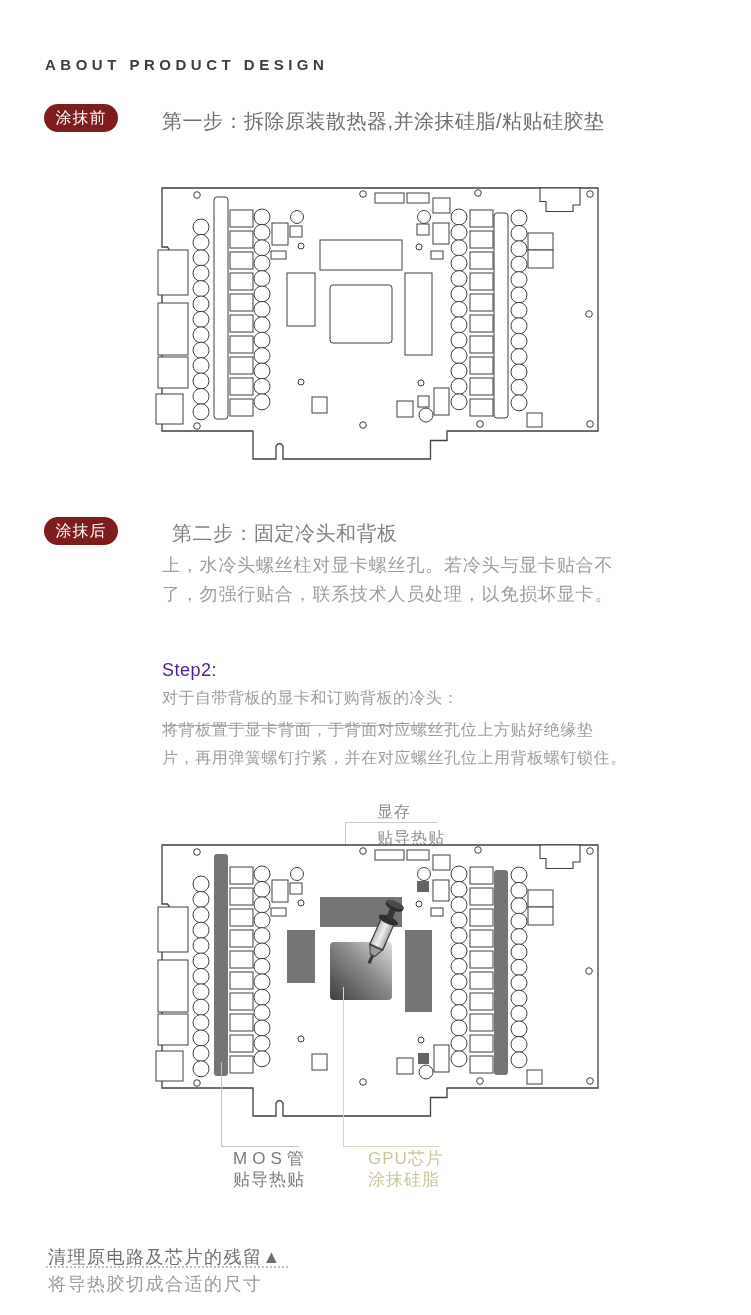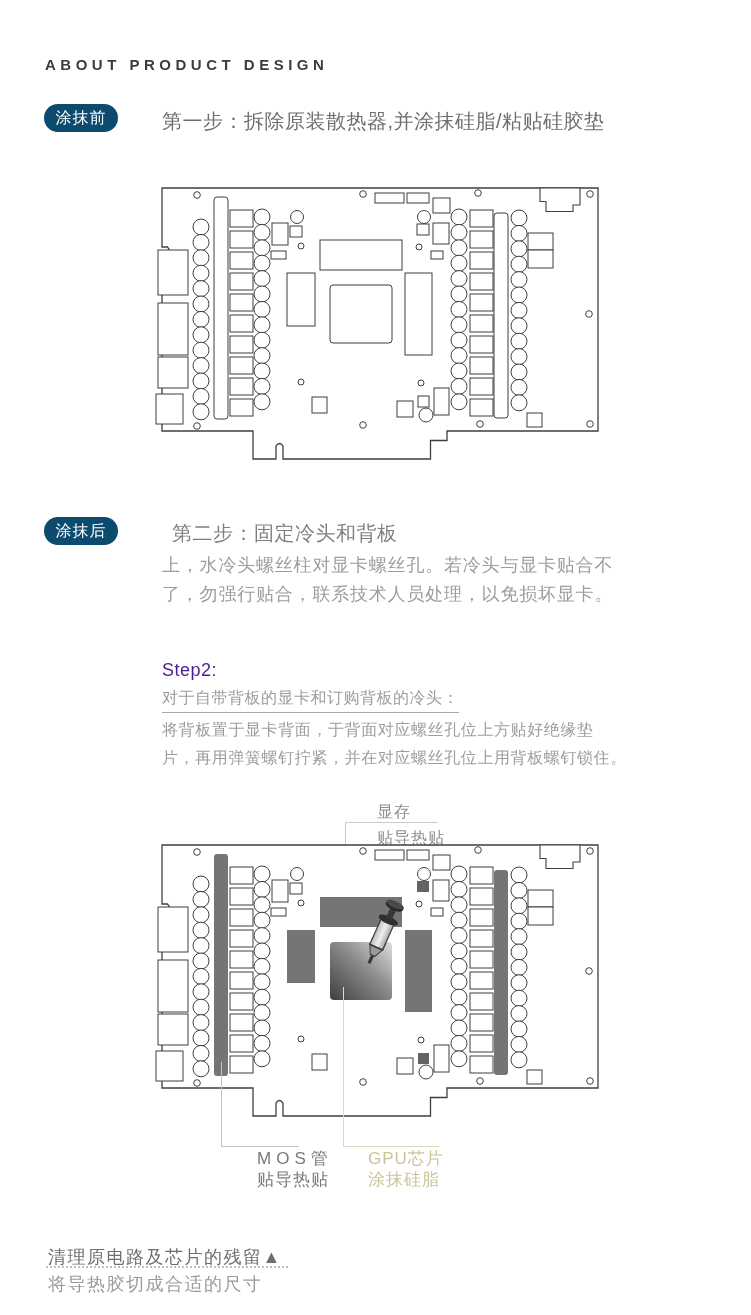--- a/index.html
+++ b/index.html
@@ -1,34 +1,34 @@
 <!DOCTYPE html>
 <html><head>
 <meta charset="utf-8">
 <style>
   html,body{margin:0;padding:0;background:#ffffff;}
   .page{position:relative;width:656px;height:1315px;background:#ffffff;overflow:hidden;
         font-family:"Liberation Sans","DejaVu Sans",sans-serif;}
   .abs{position:absolute;}
   .hdr-title{left:45px;top:56px;font-size:15px;font-weight:bold;letter-spacing:4.5px;color:#3d3d3d;}
   .hdr-num{left:689px;top:56px;font-size:13px;font-weight:bold;letter-spacing:1px;color:#3d3d3d;}
-  .pill{left:44px;width:74px;height:28px;border-radius:14px;background:#0c4a6e;color:#ffffff;
+  .pill{left:44px;width:74px;height:28px;border-radius:14px;background:#7f1d1d;color:#ffffff;
         font-size:16px;display:flex;align-items:center;justify-content:center;letter-spacing:1px;}
   .pill1{top:104px;} .pill2{top:517px;}
   .s1-title{left:162px;top:108px;font-size:20px;color:#6e6e6e;letter-spacing:.5px;}
   .s2-title{left:160px;top:520px;font-size:20px;color:#7f7f7f;letter-spacing:.5px;margin-left:12px;}
   .step1{left:162px;top:551px;font-size:18px;line-height:29px;color:#9d9d9d;letter-spacing:.8px;}
   .step2label{left:162px;top:660px;font-size:18px;color:#4c1d95;letter-spacing:.5px;}
   .step2ul{left:162px;top:688px;font-size:16px;color:#9d9d9d;border-bottom:1px solid #a9a9a9;
-           padding-bottom:3px;letter-spacing:.5px;}
+           padding-bottom:16px;letter-spacing:.5px;}
   .step2{left:162px;top:716px;font-size:16px;line-height:28px;color:#9d9d9d;letter-spacing:.6px;}
   .pcb{position:absolute;left:152px;width:456px;height:284px;}
   #pcb1{top:182px;} #pcb2{top:839px;}
   .vram-text{left:377px;top:799px;font-size:16px;color:#8f8f8f;line-height:26px;letter-spacing:1px;}
-  .mos-text{left:233px;top:1148px;font-size:17px;color:#7a7a7a;line-height:21px;margin-left:24px;}
+  .mos-text{left:233px;top:1148px;font-size:17px;color:#7a7a7a;line-height:21px;}
   .mos-text .l1{letter-spacing:5px;} .mos-text .l2{letter-spacing:1px;}
   .gpu-text{left:368px;top:1148px;font-size:17px;color:#c9c49c;line-height:21px;letter-spacing:1px;}
   .lv{position:absolute;width:1px;} .lh{position:absolute;height:1px;}
   #vram-h{left:345px;top:822px;width:93px;background:#cacaca;}
   #vram-v{left:345px;top:822px;height:92px;background:#cacaca;}
   #mos-v{left:221px;top:1062px;height:85px;background:#c2c2c2;}
   #mos-h{left:221px;top:1146px;width:78px;background:#c2c2c2;}
   #gpu-v{left:343px;top:987px;height:160px;background:#ddd9ba;}
   #gpu-h{left:343px;top:1146px;width:96px;background:#ddd9ba;}
   .note1{left:48px;top:1245px;font-size:18px;color:#6e6e6e;letter-spacing:1.5px;}

